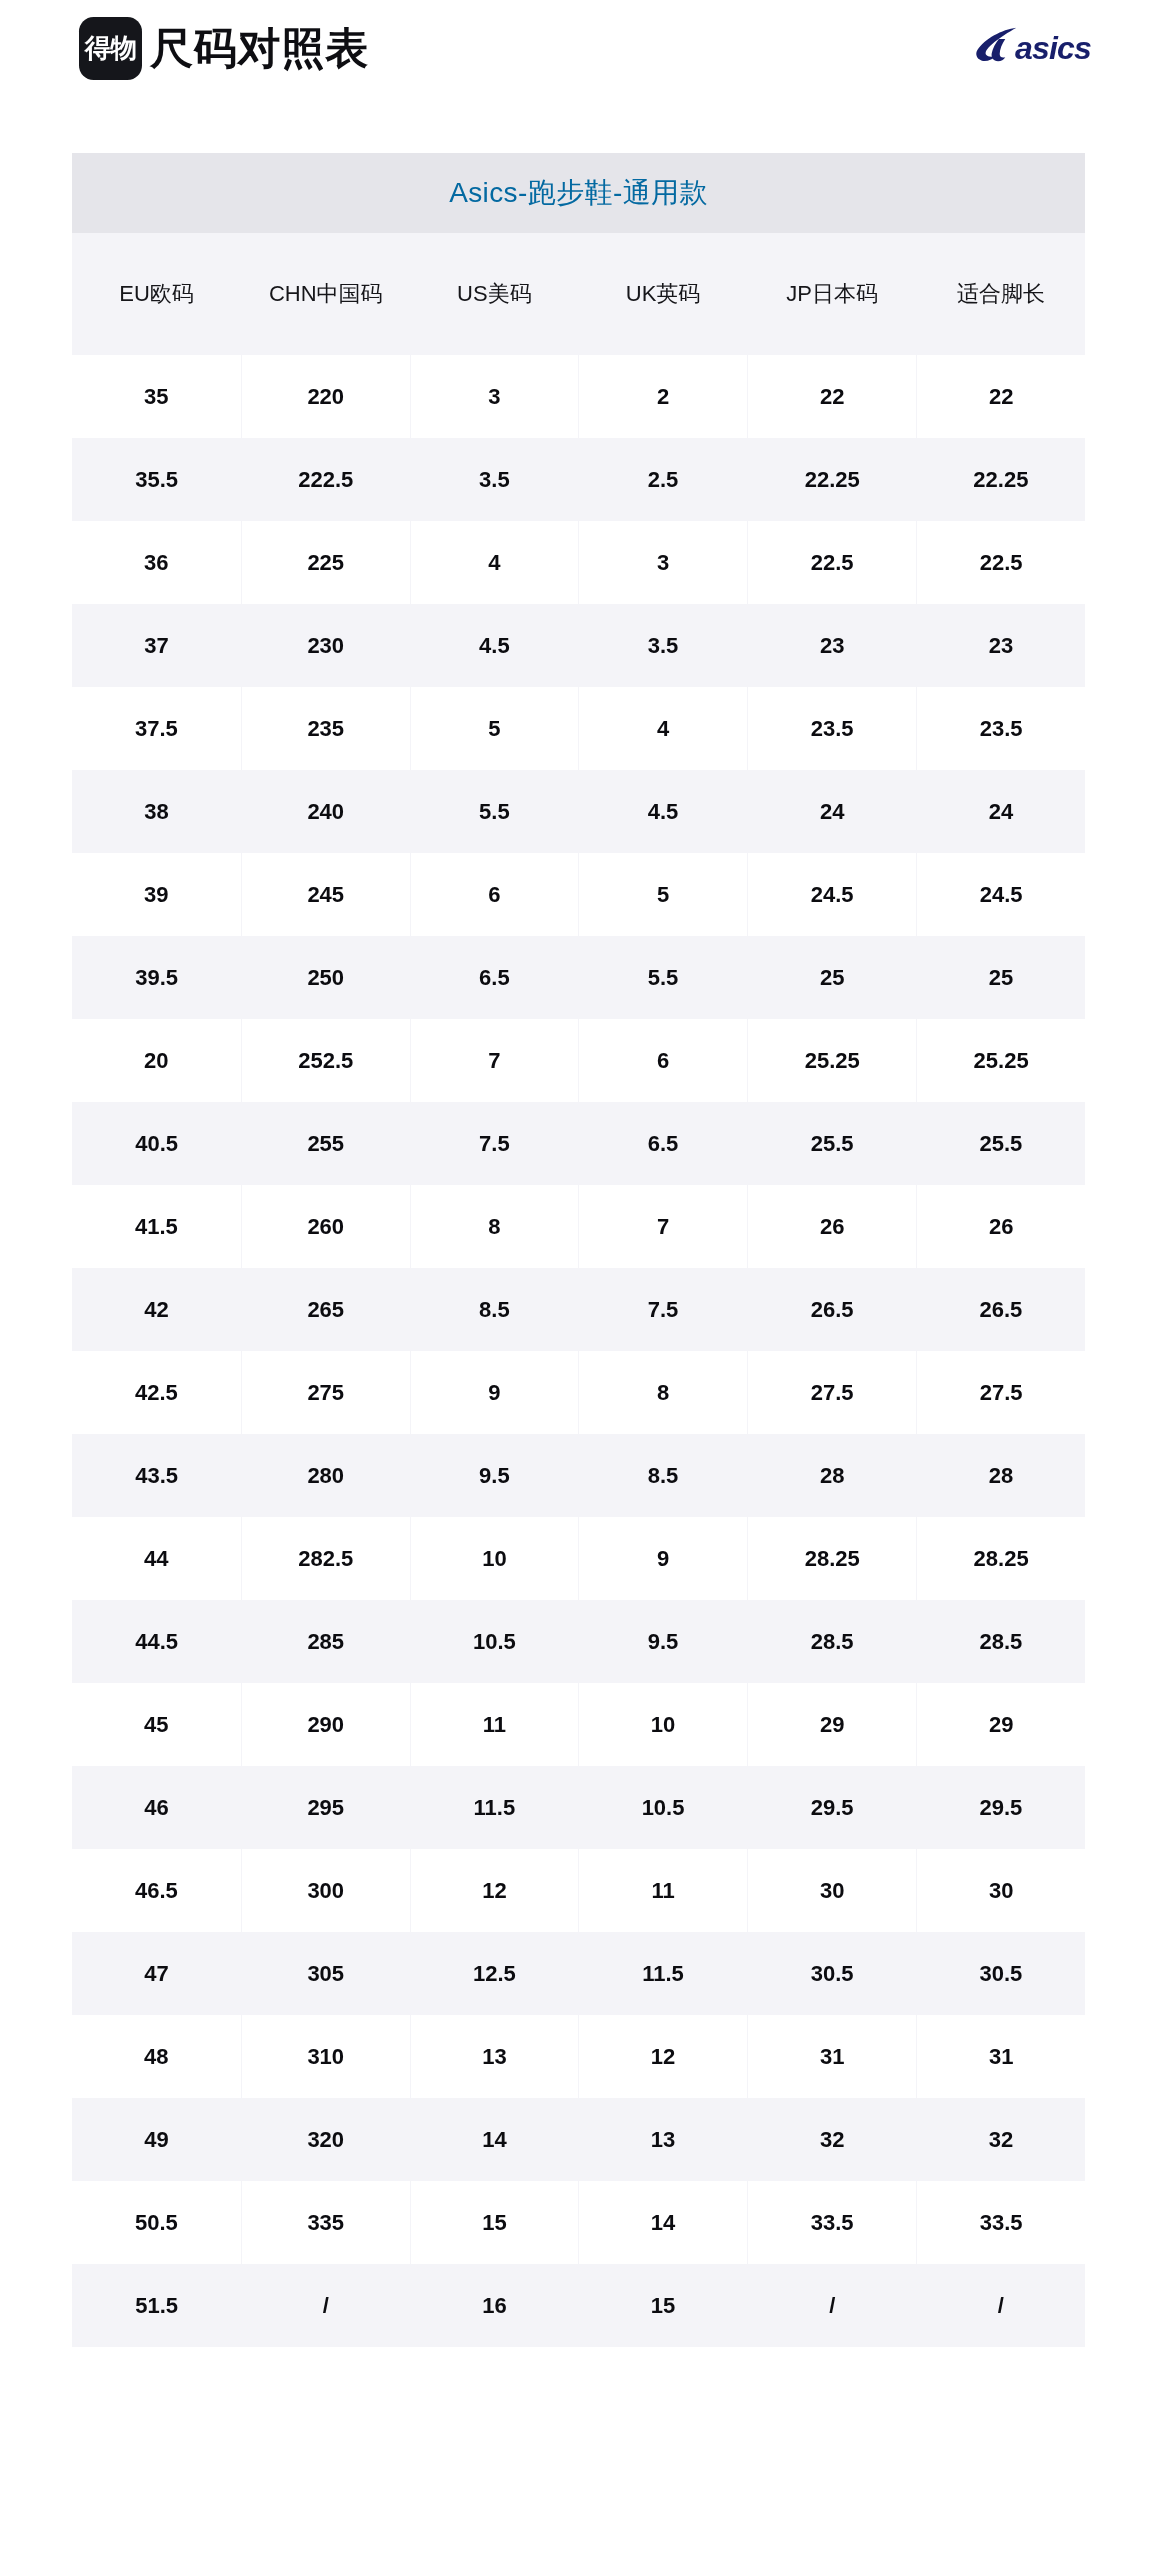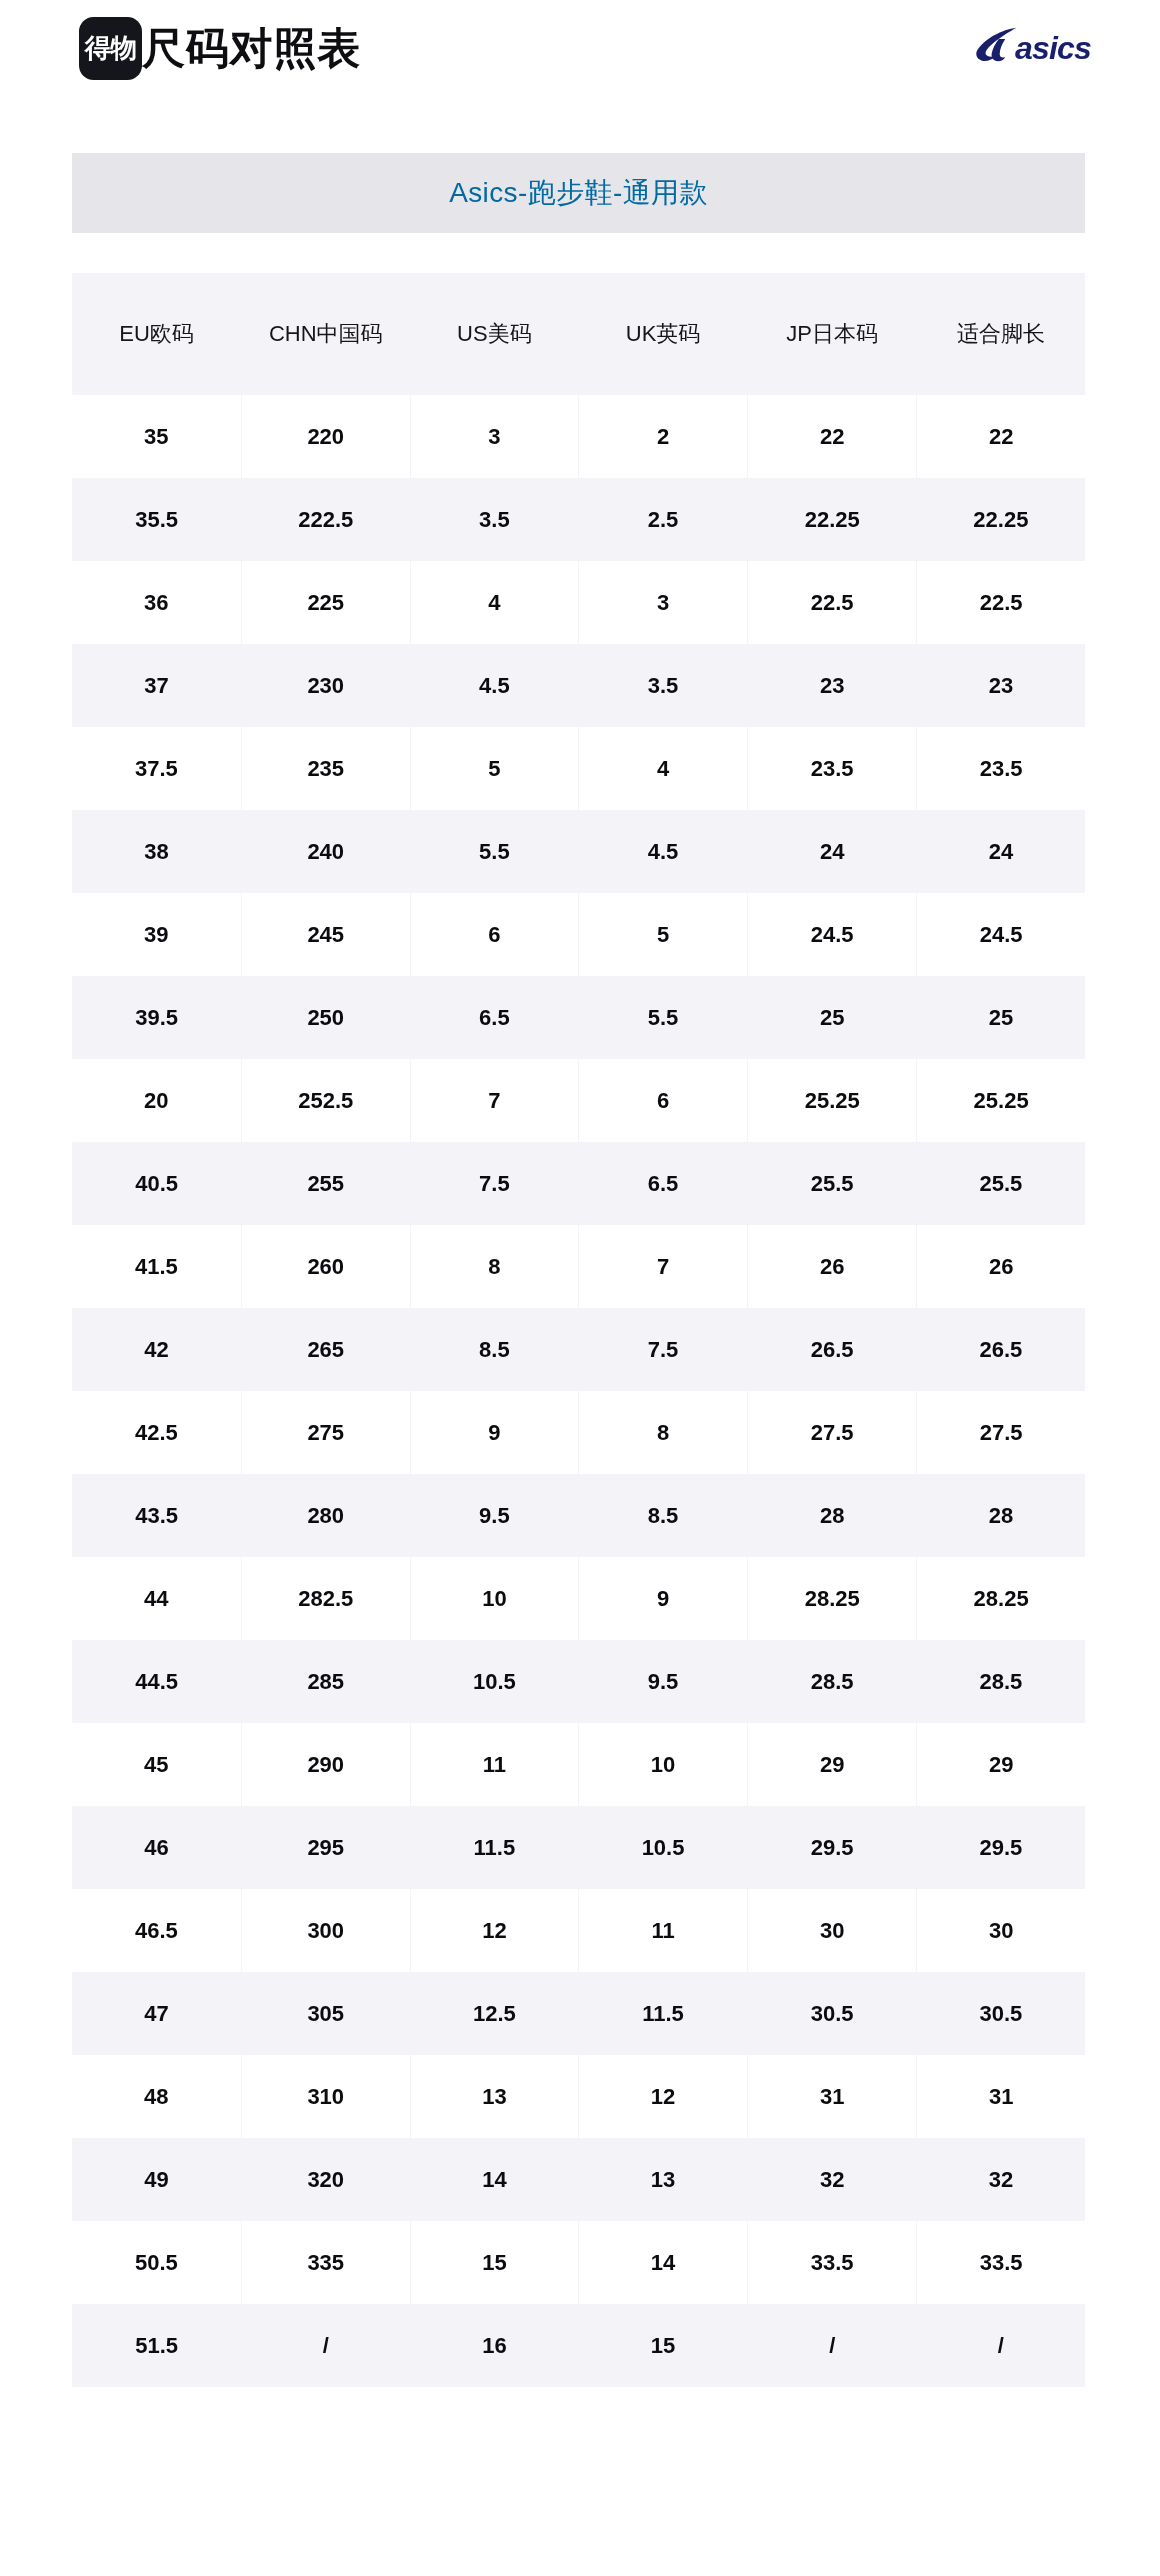--- a/index.html
+++ b/index.html
@@ -47,21 +47,21 @@
   }
   .app-logo-text {
     color: #ffffff;
     font-size: 26.5px;
     font-weight: 700;
     letter-spacing: -0.8px;
     line-height: 1;
     font-family: "Liberation Sans", "DejaVu Sans", sans-serif;
   }
   .header-title {
-    margin-left: 0;
+    margin-left: 8px;
     font-size: 43px;
     font-weight: 700;
     color: #0e0e12;
     line-height: 1;
     letter-spacing: 0.8px;
     white-space: nowrap;
   }
 
   .asics-logo {
     position: absolute;
@@ -103,21 +103,20 @@
     font-weight: 400;
     color: #0369a1;
     letter-spacing: 0.4px;
   }
 
   .size-table {
     width: 100%;
     border-collapse: collapse;
     table-layout: fixed;
     background: #3b82f6;
-    margin-top: 40px;
   }
   .size-table col.c0 { width: 16.7%; }
   .size-table col.c1 { width: 16.7%; }
   .size-table col.c2 { width: 16.6%; }
   .size-table col.c3 { width: 16.7%; }
   .size-table col.c4 { width: 16.7%; }
   .size-table col.c5 { width: 16.6%; }
 
   .size-table thead tr {
     background: #f4f4f8;

